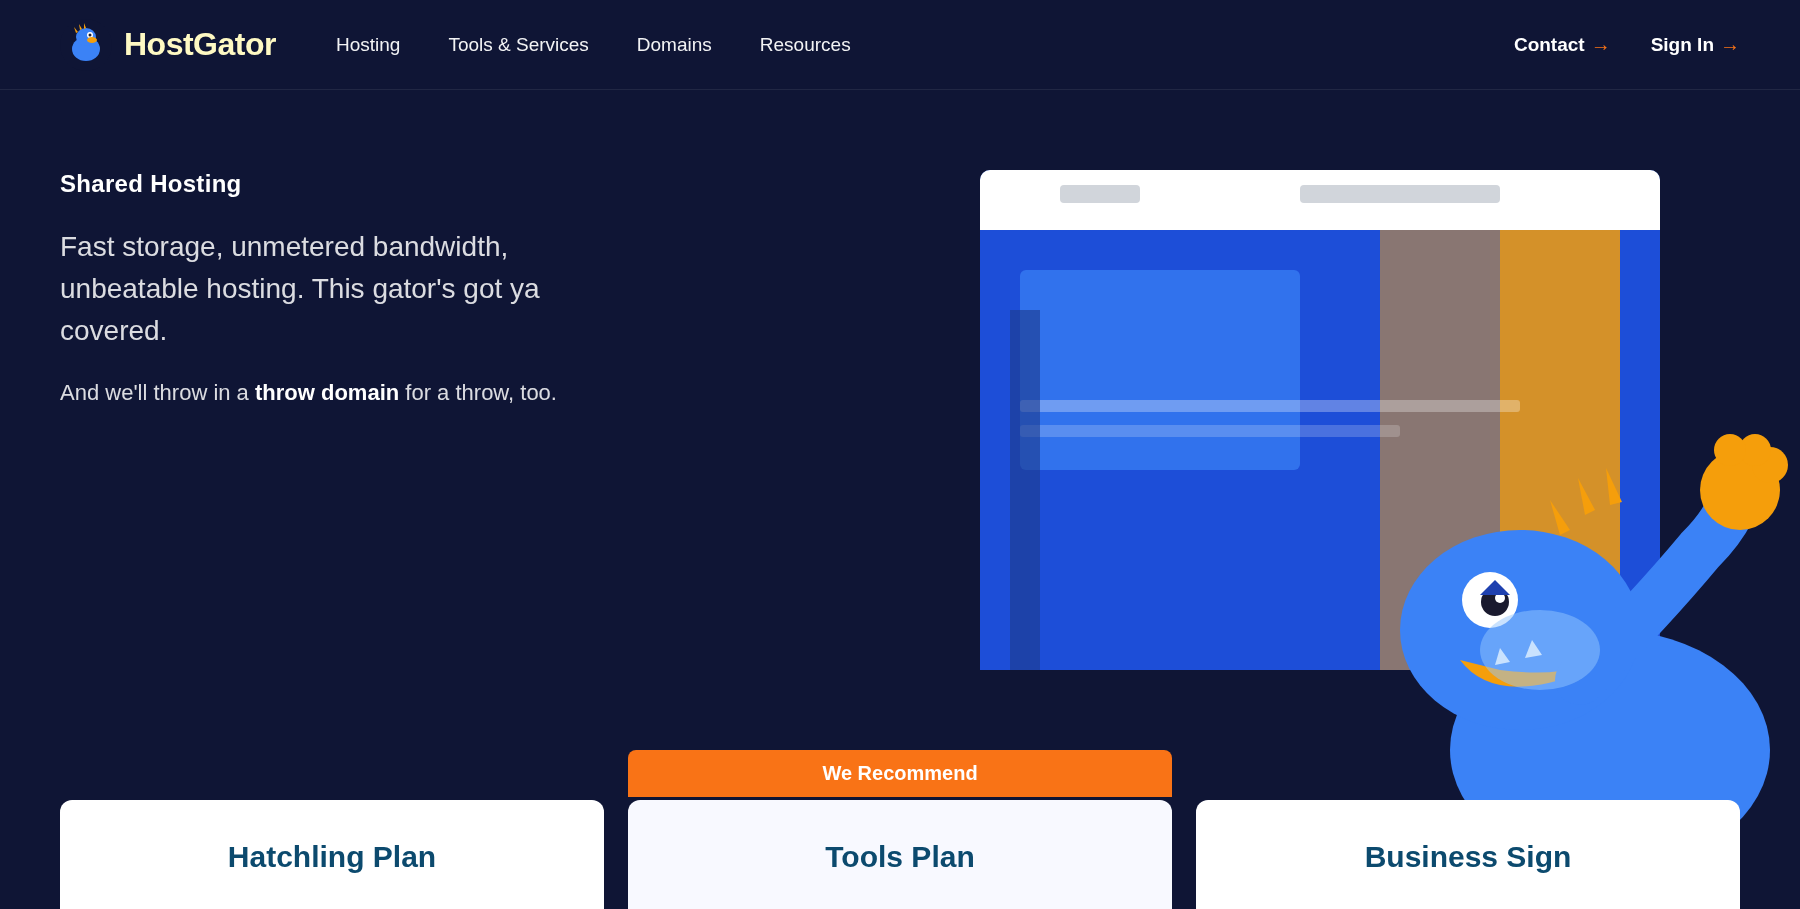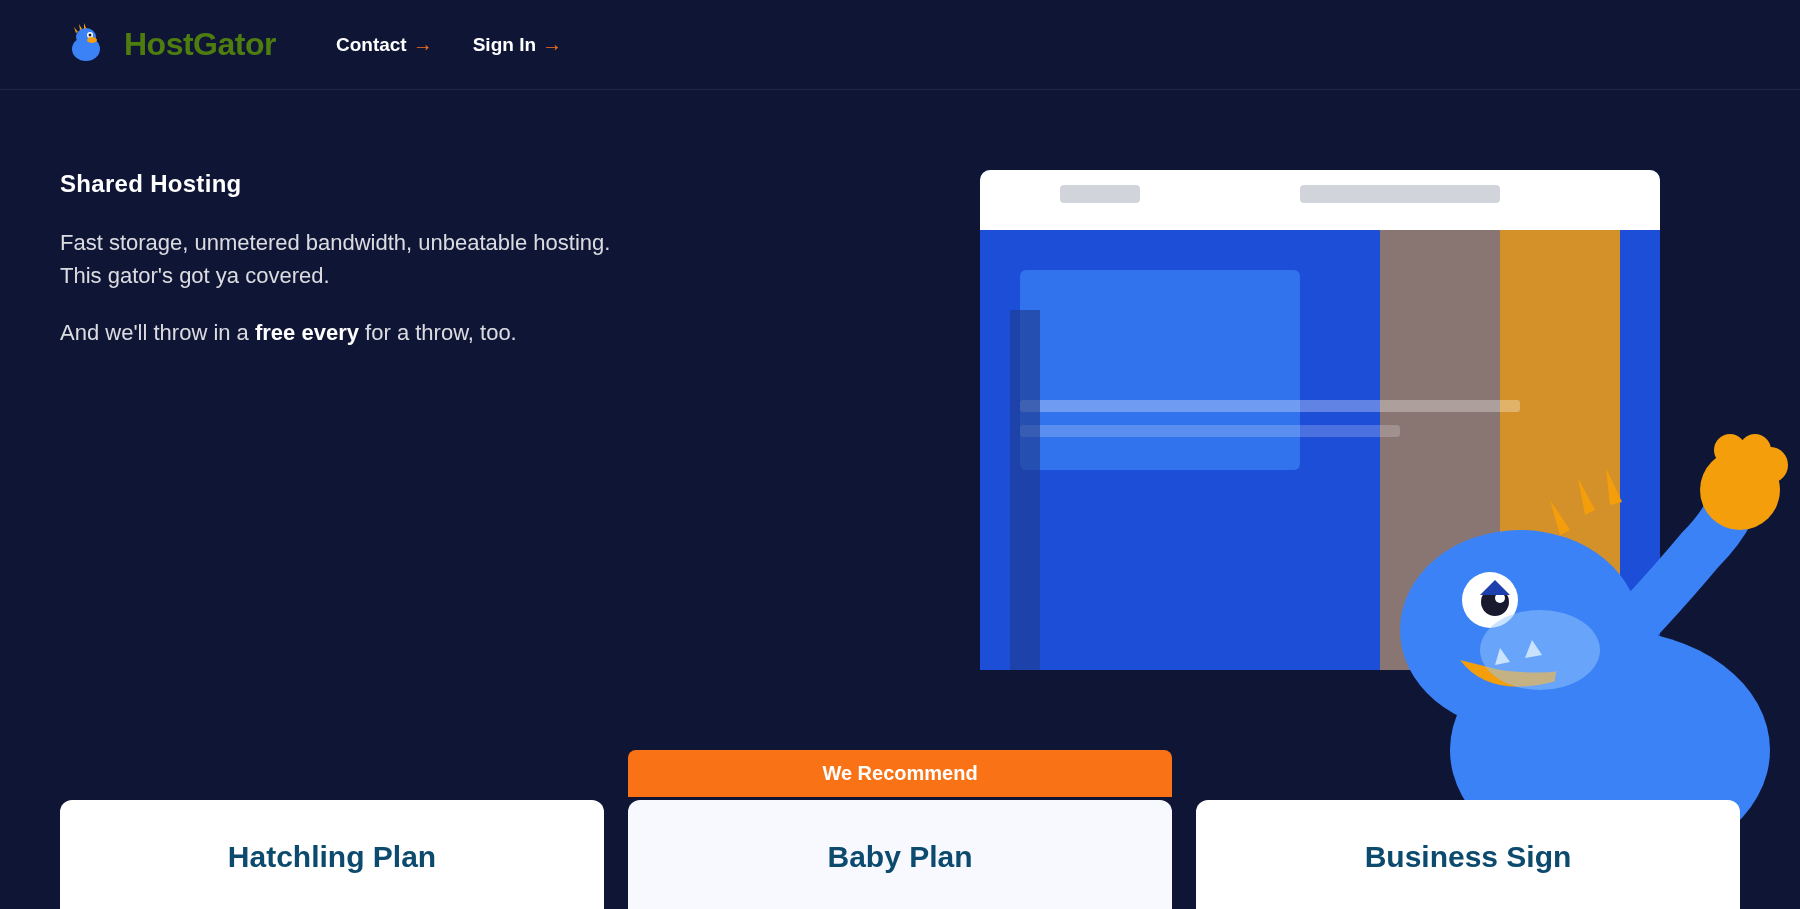--- a/index.html
+++ b/index.html
@@ -27,21 +27,21 @@
       gap: 12px;
       margin-right: 60px;
     }
     .logo-icon {
       width: 52px;
       height: 52px;
     }
     .logo-text {
       font-size: 32px;
       font-weight: 900;
-      color: #4d7c0f;
+      color: #fef9c3;
       letter-spacing: -0.5px;
     }
     .nav-links {
       display: flex;
       align-items: center;
       gap: 48px;
       flex: 1;
     }
     .nav-link {
       color: white;
@@ -92,21 +92,21 @@
     }
     .hero-title {
       font-size: 92px;
       font-weight: 900;
       line-height: 1.0;
       color: white;
       margin-bottom: 36px;
       letter-spacing: -2px;
     }
     .hero-desc {
-      font-size: 22px;
+      font-size: 28px;
       color: rgba(255,255,255,0.85);
       line-height: 1.5;
       margin-bottom: 24px;
       max-width: 560px;
     }
     .hero-free {
       font-size: 22px;
       color: rgba(255,255,255,0.85);
       line-height: 1.5;
       margin-bottom: 50px;
@@ -198,41 +198,55 @@
 
       <ellipse cx="32" cy="21" rx="5" ry="3" fill="#f59e0b"></ellipse>
 
       <polygon points="16,14 14,8 18,13" fill="#f59e0b"></polygon>
       <polygon points="20,11 19,5 22,10" fill="#f59e0b"></polygon>
       <polygon points="24,10 24,4 26,9" fill="#f59e0b"></polygon>
     </svg>
     <span class="logo-text">HostGator</span>
   </div>
 
+  <div class="nav-links">
+    <a class="nav-link" href="#">
+      <span>Hosting</span>
+    </a>
+    <a class="nav-link" href="#">
+      <span>Tools &amp; Services</span>
+    </a>
+    <a class="nav-link" href="#">
+      <span>Domains</span>
+    </a>
+    <a class="nav-link" href="#">
+      <span>Resources</span>
+    </a>
+  </div>
 
   <div class="nav-right">
     <a class="nav-cta" href="#">
       <span>Contact</span>
       <span class="arrow">→</span>
     </a>
     <a class="nav-cta" href="#">
       <span>Sign In</span>
       <span class="arrow">→</span>
     </a>
   </div>
 </nav>
 
 <section class="hero">
 
   <div class="hero-content">
     <p class="hero-eyebrow">Shared Hosting</p>
     <p class="hero-desc">Fast storage, unmetered bandwidth, unbeatable hosting. This gator's got ya covered.</p>
     <p class="hero-free">
       <span>And we'll throw in a</span>
-      <strong>free every</strong>
+      <strong>throw domain</strong>
       <span>for a throw, too.</span>
     </p>
   </div>
 
   <div class="hero-illustration">
     <svg class="illus-svg" viewBox="0 0 900 780" xmlns="http://www.w3.org/2000/svg">
 
       <rect x="80" y="80" width="680" height="500" rx="10" fill="#2563eb" opacity="0.9"></rect>
 
       <rect x="80" y="80" width="680" height="60" rx="10" fill="white"></rect>
@@ -286,21 +300,21 @@
   </div>
 
   <div class="pricing-strip">
 
     <div class="pricing-card">
       <h3 class="pricing-card-title">Hatchling Plan</h3>
     </div>
 
     <div class="pricing-card featured">
       <div class="recommend-badge">We Recommend</div>
-      <h3 class="pricing-card-title">Baby Plan</h3>
+      <h3 class="pricing-card-title">Tools Plan</h3>
     </div>
 
     <div class="pricing-card">
       <h3 class="pricing-card-title">Business Sign</h3>
     </div>
   </div>
 
 </section>
 
 </body></html>

